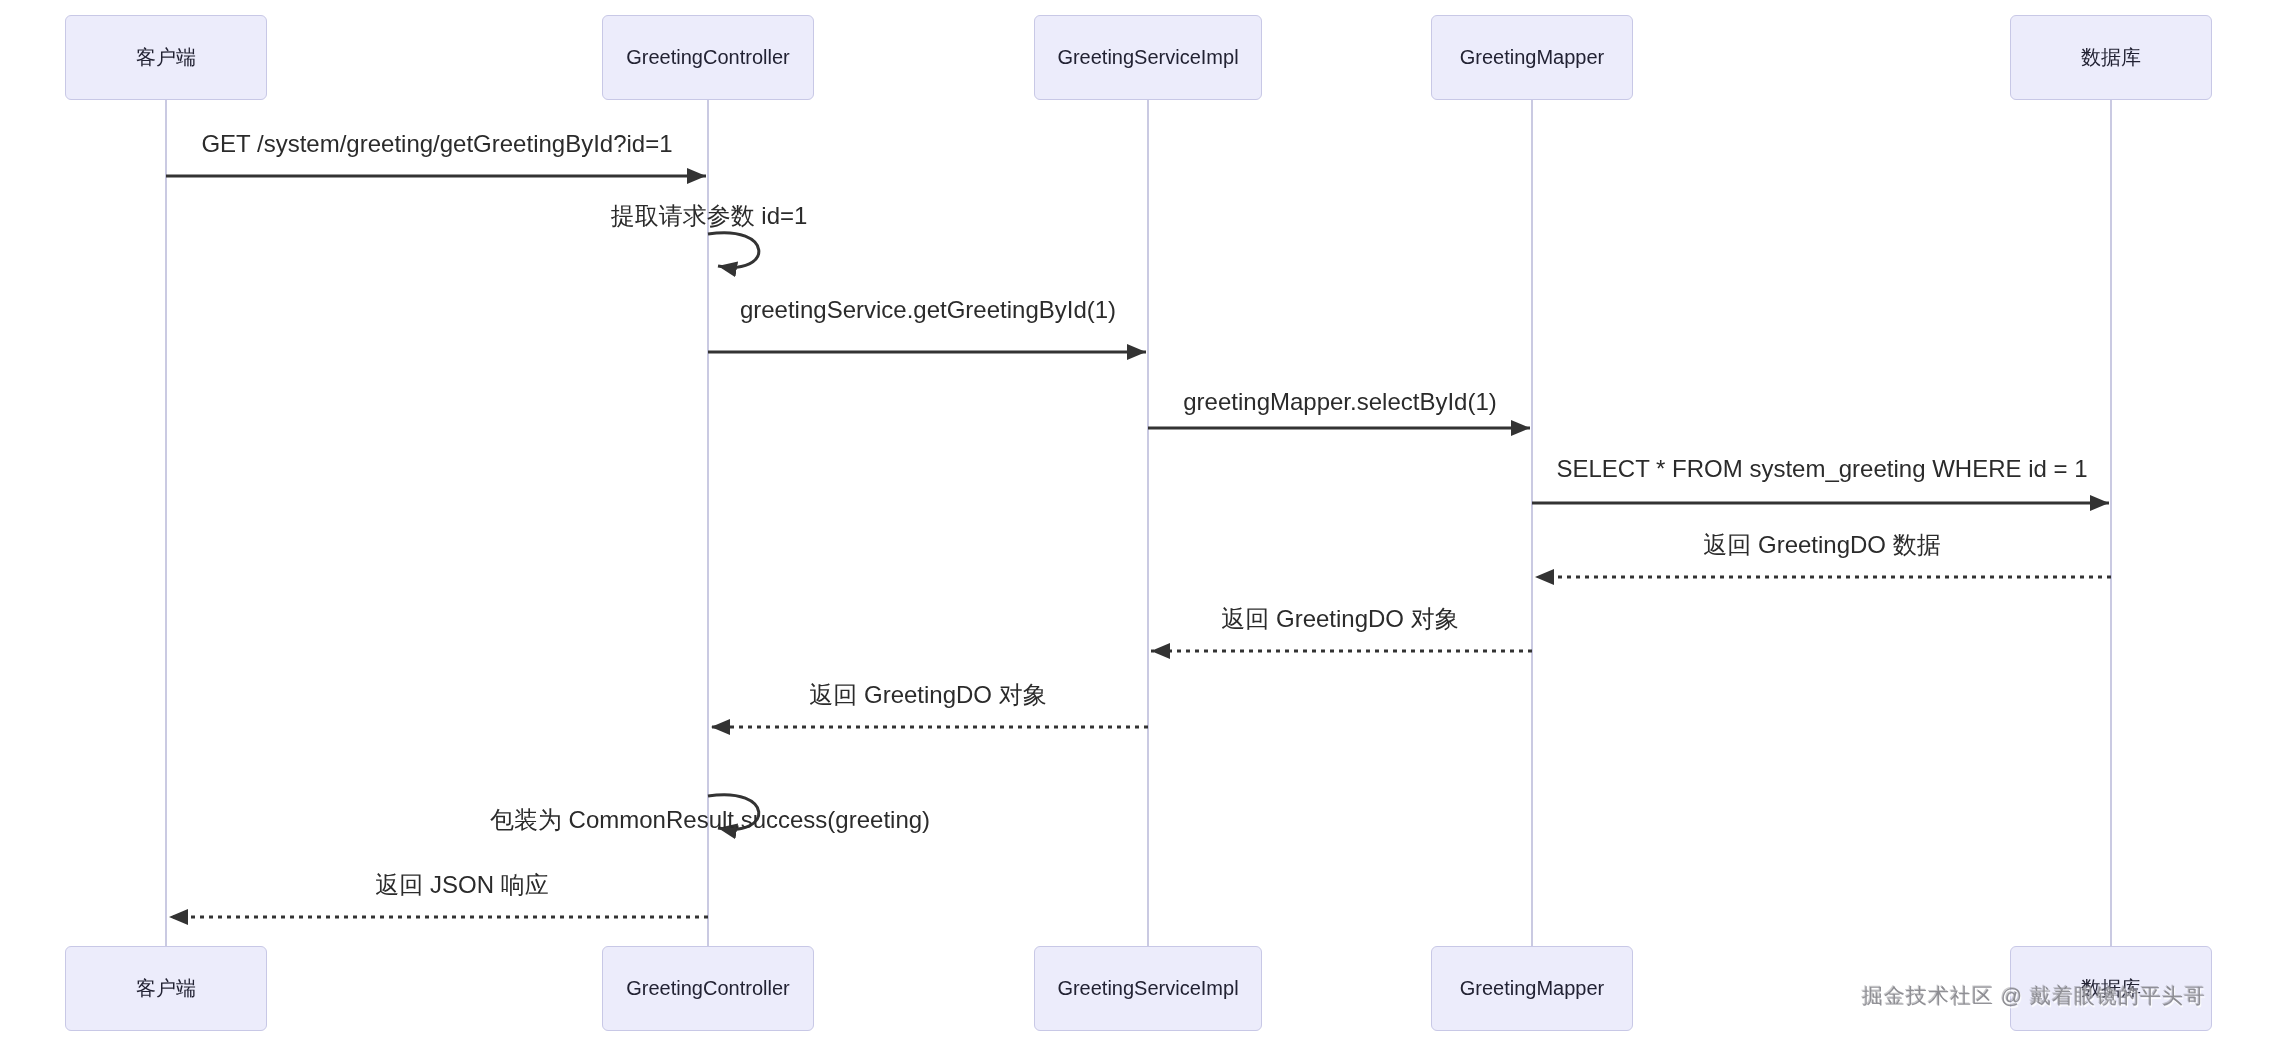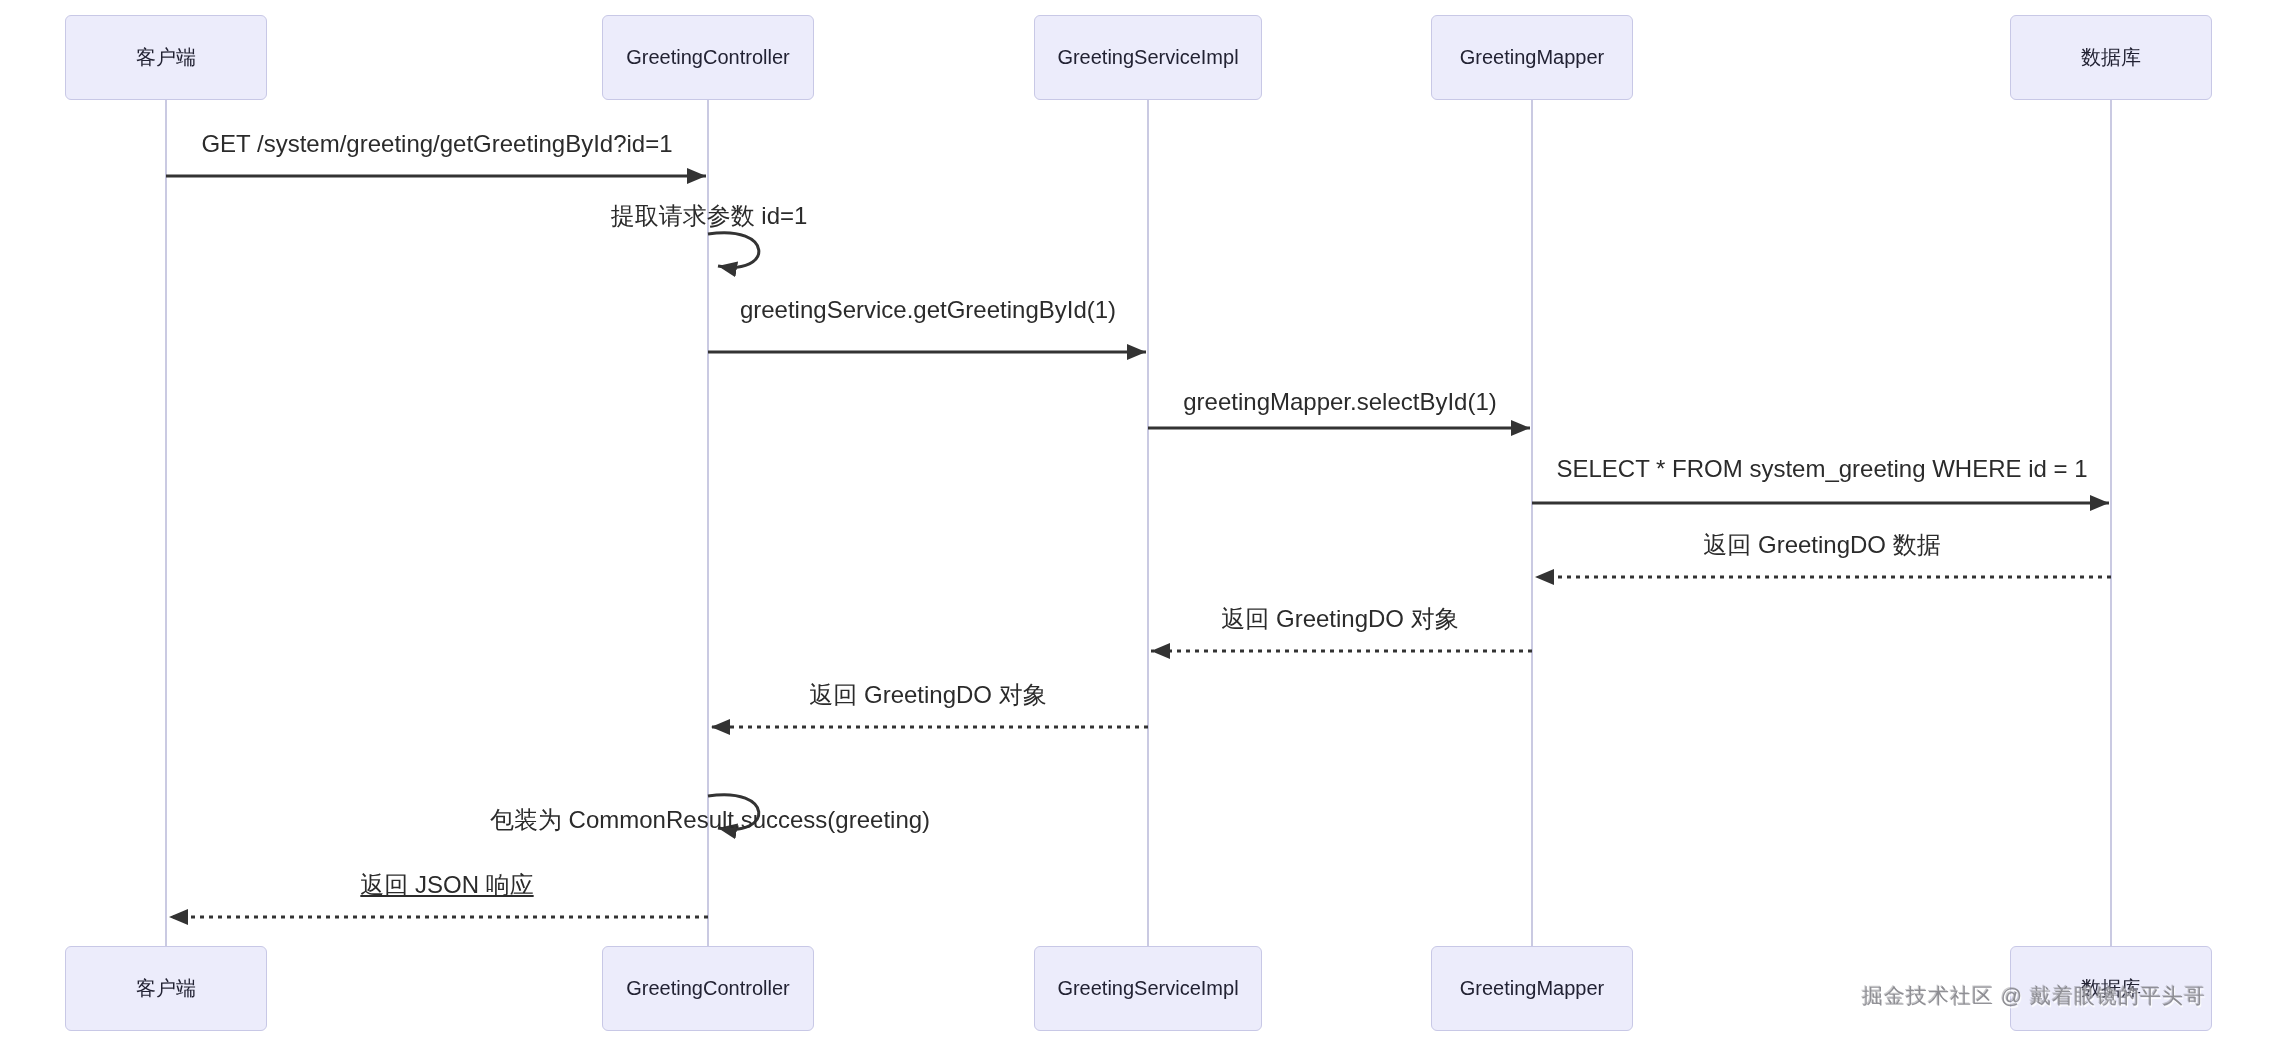--- a/index.html
+++ b/index.html
@@ -120,17 +120,17 @@
 
   <div class="msg" style="left:437px;  top:130px;">GET /system/greeting/getGreetingById?id=1</div>
   <div class="msg" style="left:709px;  top:200px;">提取请求参数 id=1</div>
   <div class="msg" style="left:928px;  top:296px;">greetingService.getGreetingById(1)</div>
   <div class="msg" style="left:1340px; top:380px;margin-top:8px;">greetingMapper.selectById(1)</div>
   <div class="msg" style="left:1822px; top:455px;">SELECT * FROM system_greeting WHERE id = 1</div>
   <div class="msg" style="left:1822px; top:529px;">返回 GreetingDO 数据</div>
   <div class="msg" style="left:1340px; top:603px;">返回 GreetingDO 对象</div>
   <div class="msg" style="left:928px;  top:679px;">返回 GreetingDO 对象</div>
   <div class="msg" style="left:710px;  top:756px;margin-top:48px;">包装为 CommonResult.success(greeting)</div>
-  <div class="msg" style="left:447px;  top:869px;text-decoration:underline;">返回 JSON 响应</div>
+  <div class="msg" style="left:462px;  top:869px;">返回 JSON 响应</div>
 
   <div class="watermark">掘金技术社区 @ 戴着眼镜的平头哥</div>
 
 </div>
 
 </body></html>

